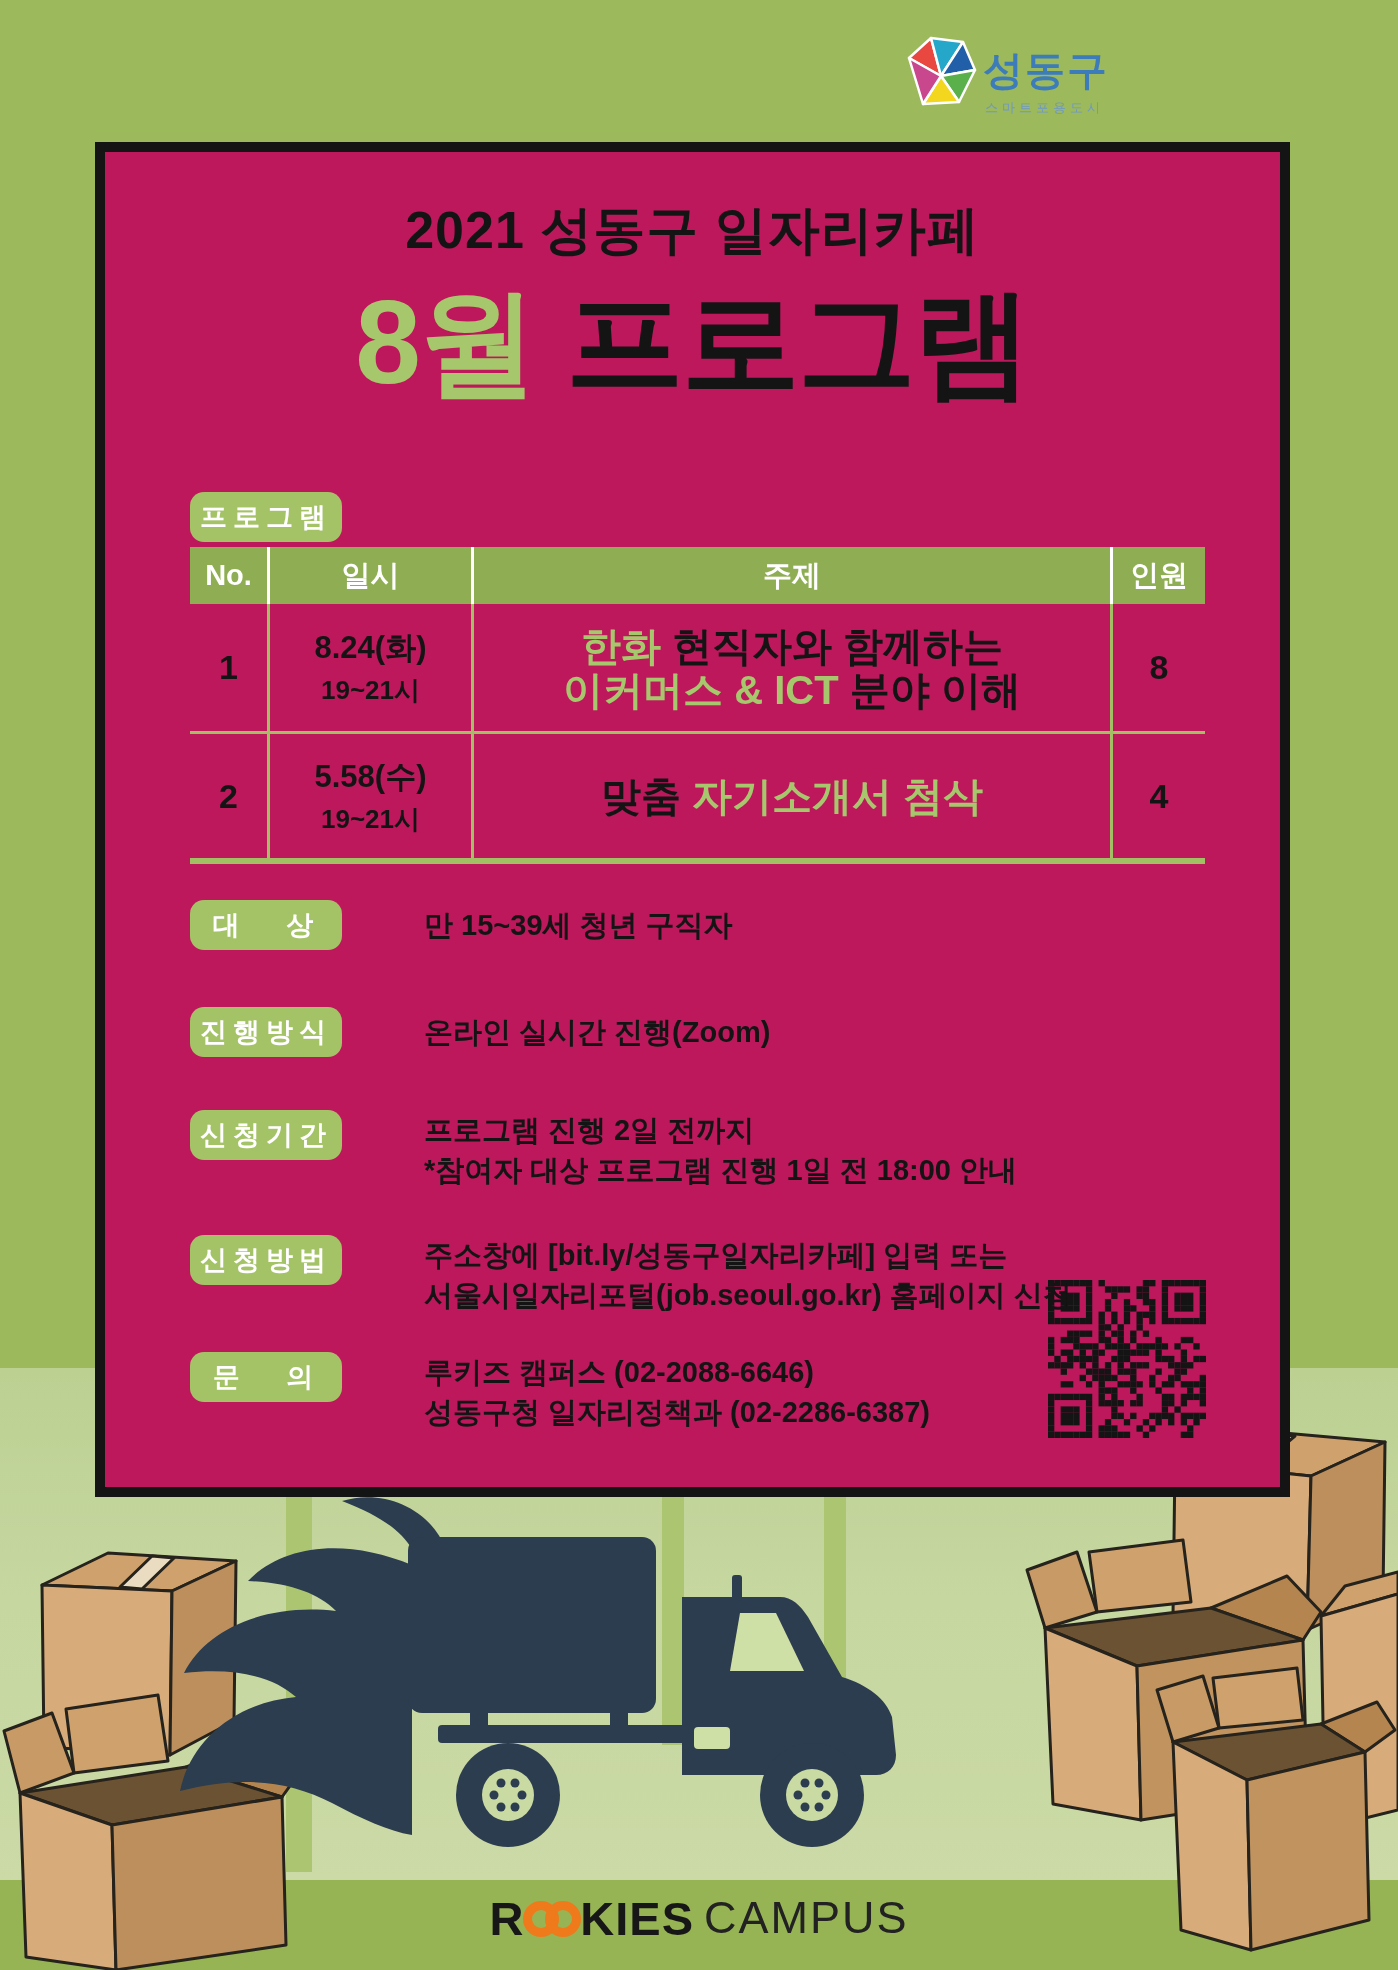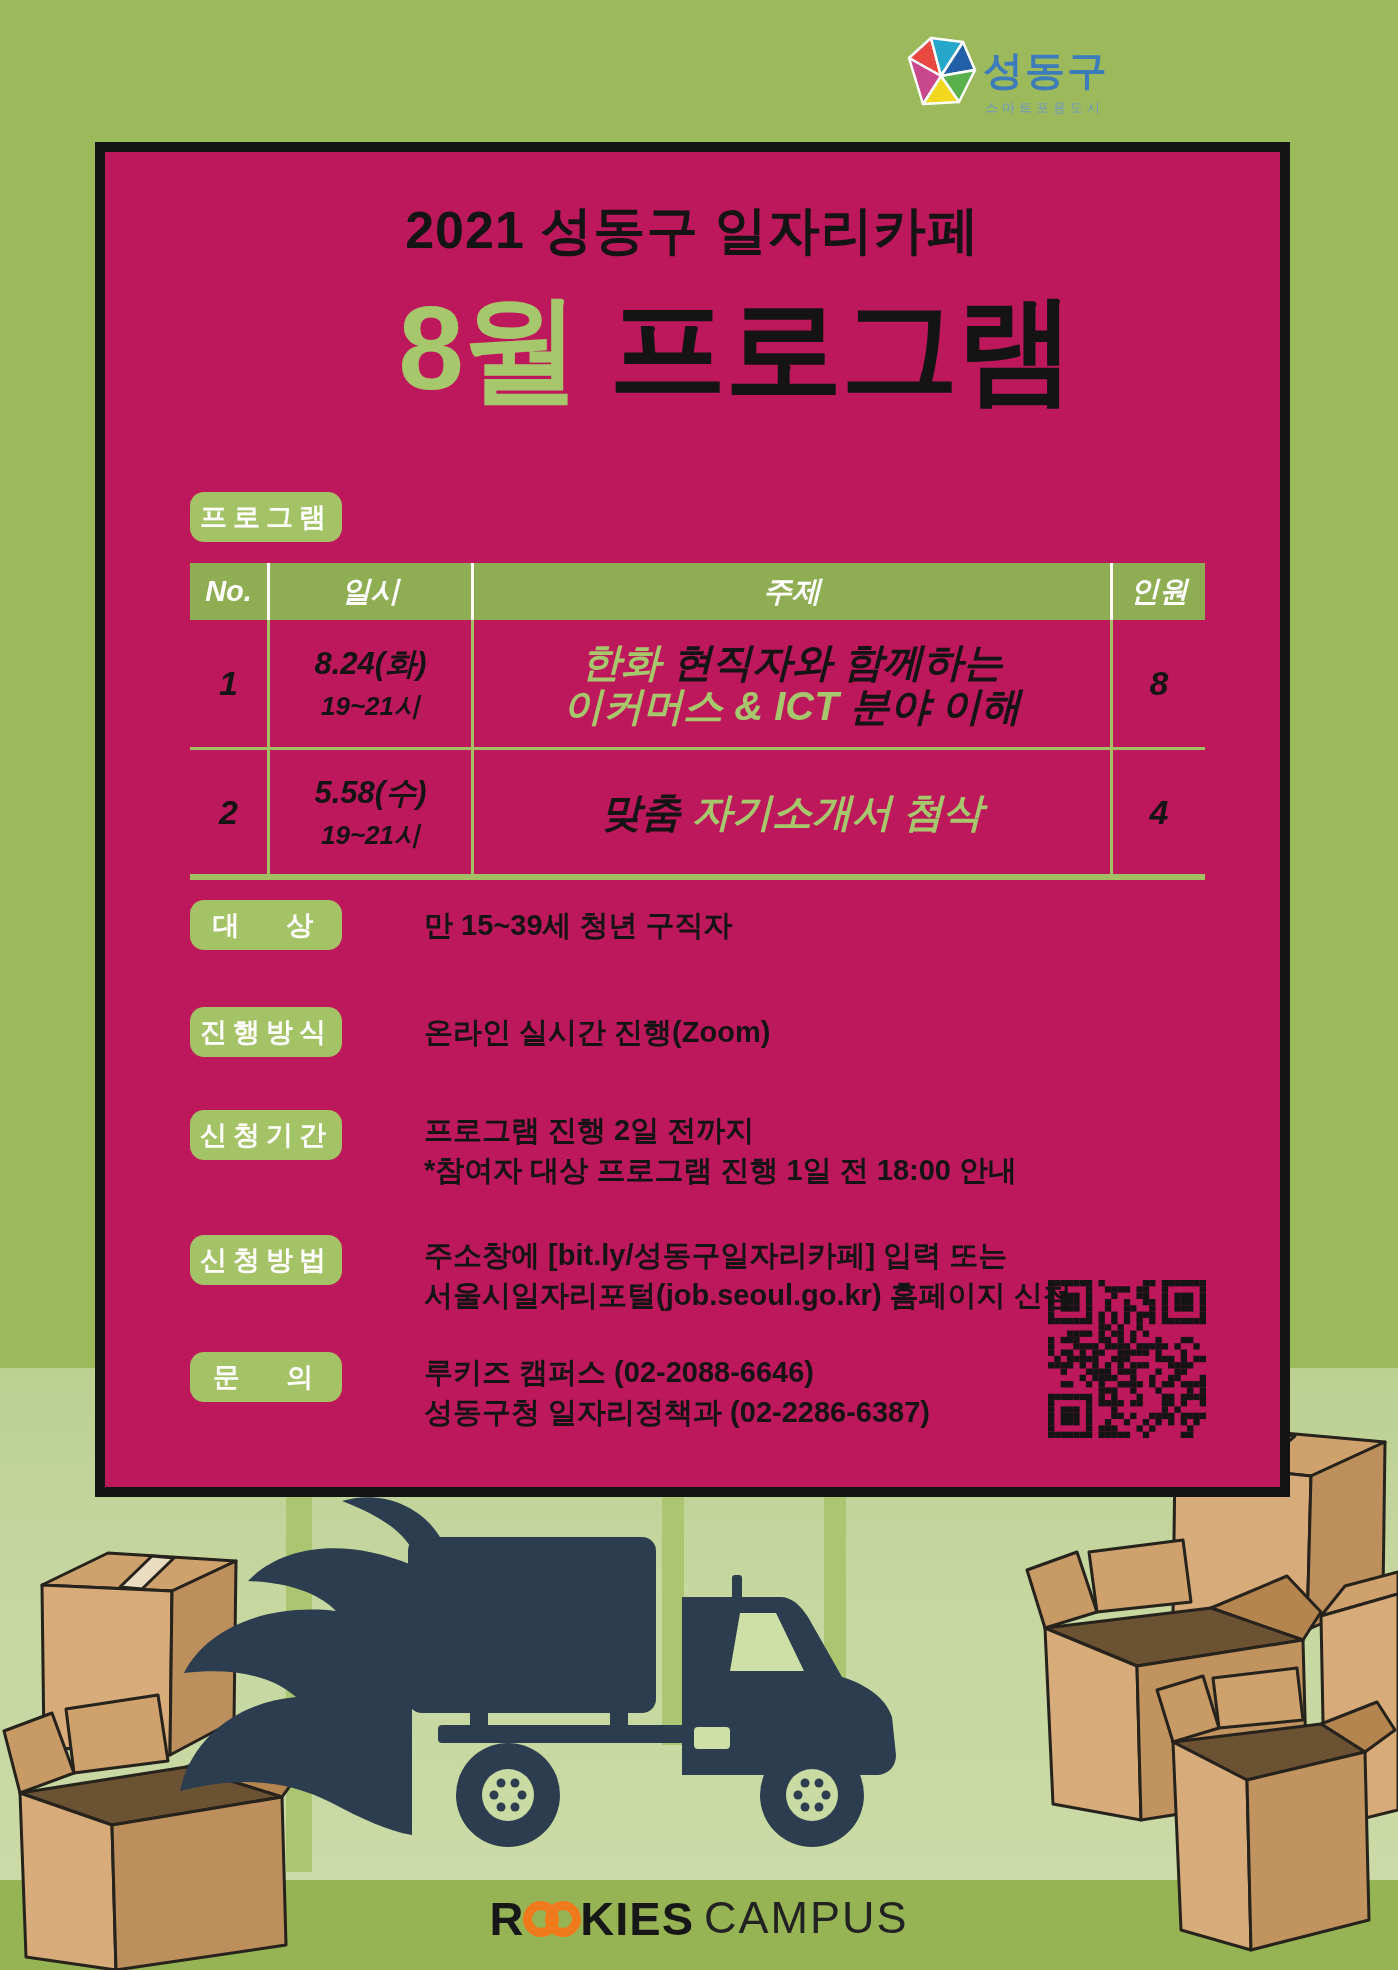--- a/index.html
+++ b/index.html
@@ -30,31 +30,31 @@
 
   
   .org-logo{position:absolute;left:905px;top:26px;width:200px;height:96px;z-index:5;}
 
   
   .card{position:absolute;left:95px;top:142px;width:1195px;height:1355px;
     background:#be185d;border:10px solid #141414;z-index:10;}
 
   .subtitle{position:absolute;left:0;top:44px;width:1175px;text-align:center;
     font-size:52px;font-weight:800;color:var(--ink);letter-spacing:1px;}
-  .big-title{position:absolute;left:0;top:118px;width:1175px;text-align:center;
-    font-size:118px;font-weight:800;color:var(--ink);letter-spacing:-2px;white-space:pre;margin-left:43px;}
+  .big-title{position:absolute;left:0;top:112px;width:1175px;text-align:center;
+    font-size:118px;font-weight:800;color:var(--ink);letter-spacing:-2px;white-space:pre;}
   .big-title .accent{color:var(--accent-green);}
 
   .badge{display:flex;align-items:center;justify-content:center;
     width:152px;height:50px;background:var(--badge-green);border-radius:14px;
     color:#fff;font-size:27px;font-weight:bold;letter-spacing:6px;white-space:pre;flex:0 0 152px;}
   .program-badge{position:absolute;left:85px;top:340px;}
 
   
-  .table{position:absolute;left:85px;top:411px;width:1015px;font-style:italic;}
+  .table{position:absolute;left:85px;top:395px;width:1015px;}
   .thead{display:flex;height:57px;}
   .thead .cell{background:var(--header-green);color:#fff;font-size:29px;font-weight:bold;
     display:flex;align-items:center;justify-content:center;}
   .thead .cell:not(:last-child){border-right:3px solid #fff;}
   .trow{display:flex;min-height:127px;align-items:stretch;}
   .trow + .trow{border-top:3px solid var(--line-green);}
   .tbody{border-bottom:6px solid var(--line-green);}
   .trow .cell{display:flex;flex-direction:column;align-items:center;justify-content:center;}
   .trow .cell:not(:last-child){border-right:3px solid var(--line-green);}
   .col-no{width:80px;}

